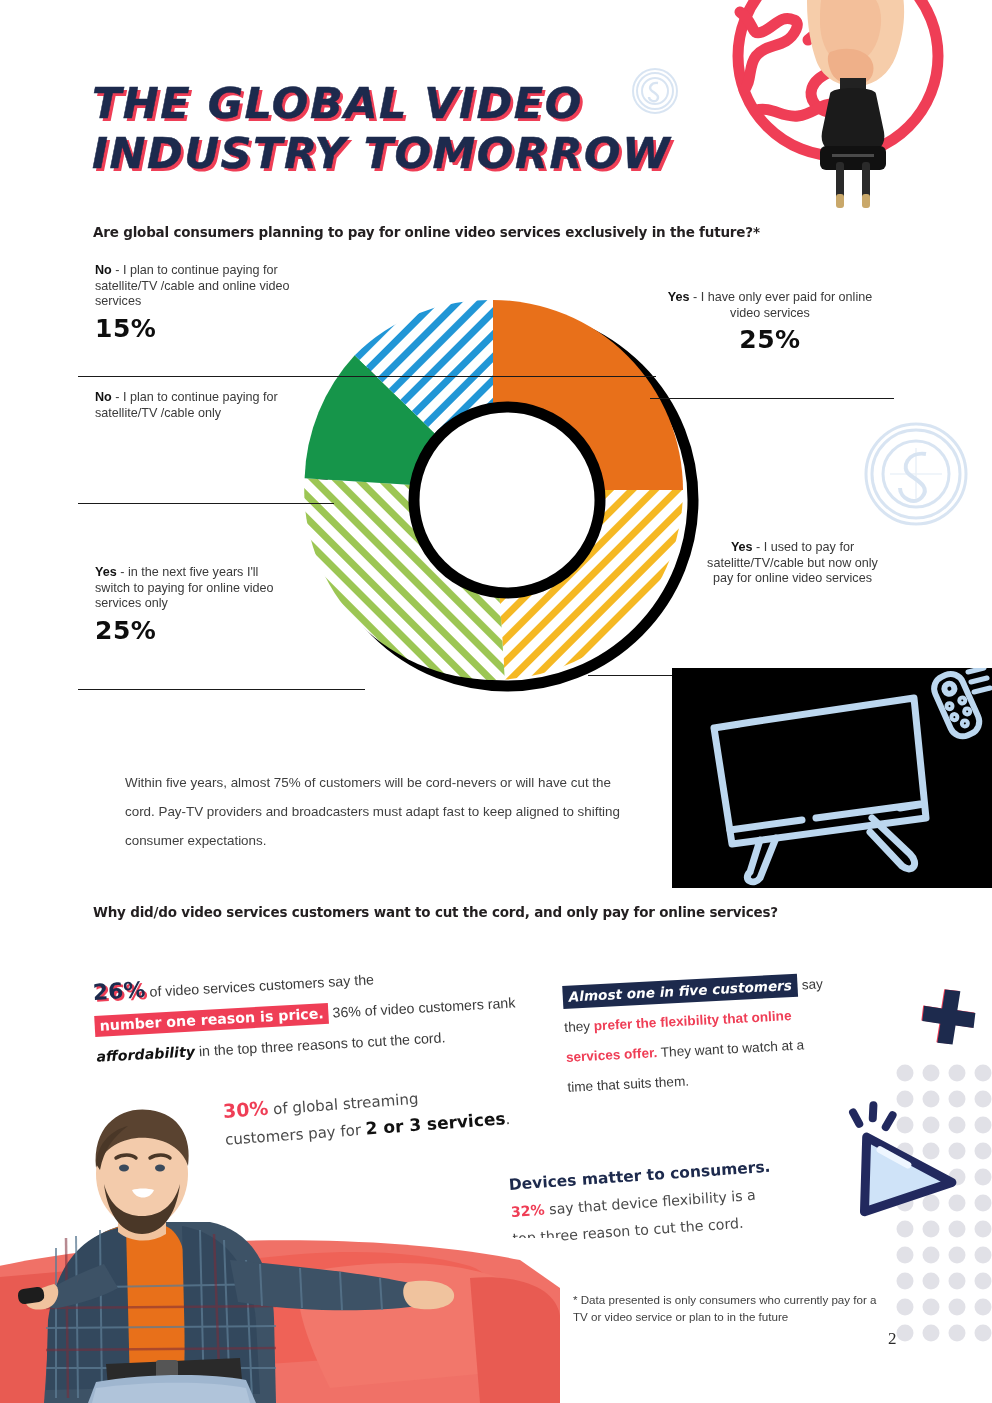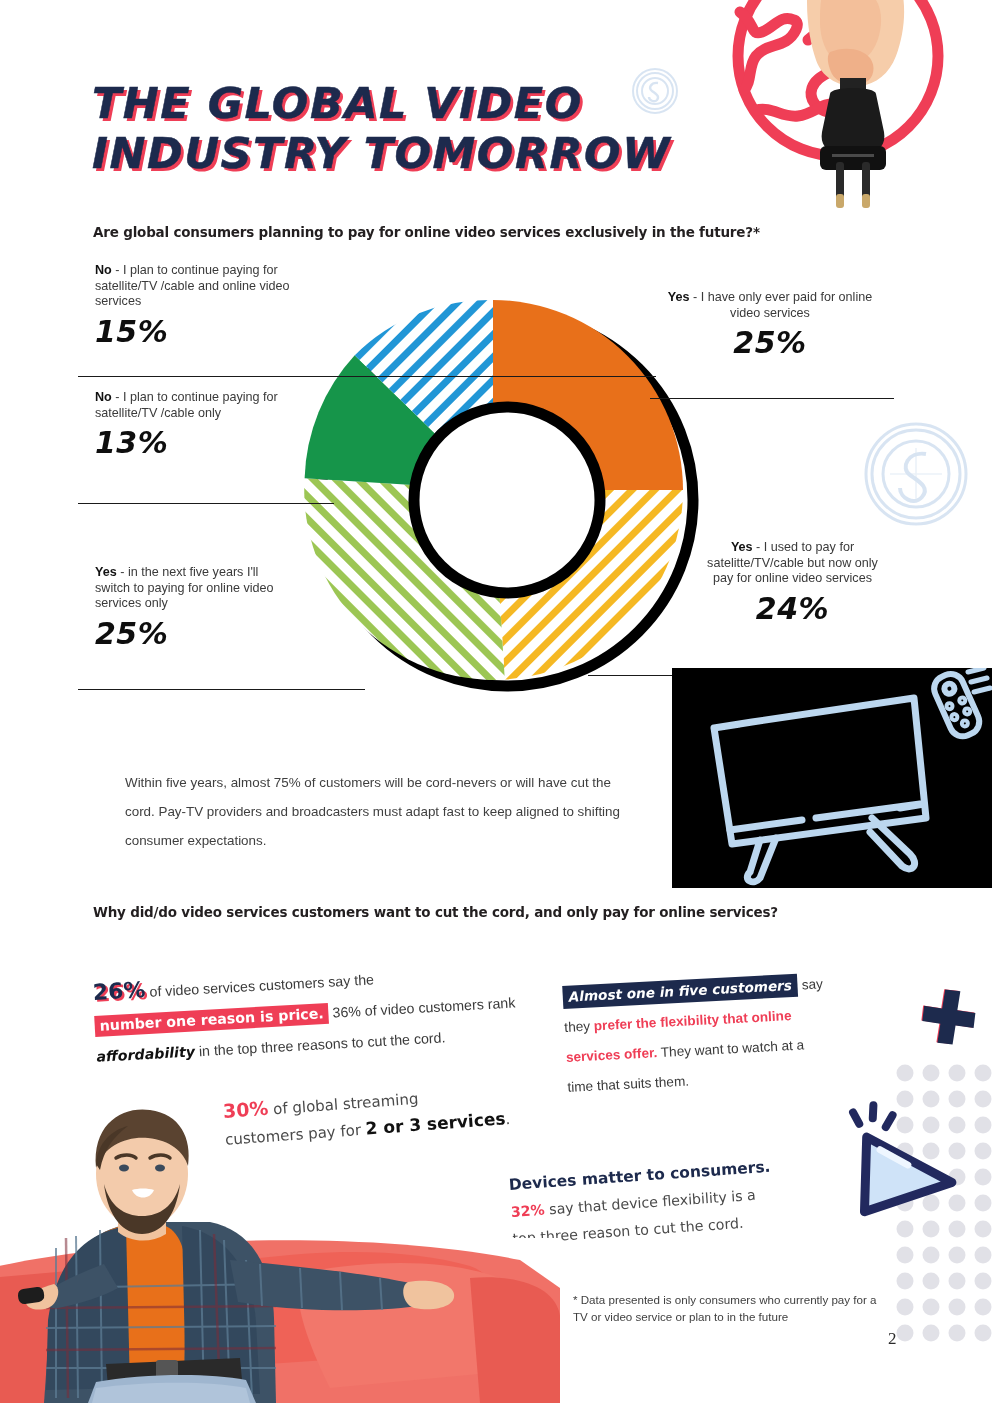--- a/index.html
+++ b/index.html
@@ -39,21 +39,21 @@
 
   
   .lbl{position:absolute;}
   .lbl .desc{
     font-size:12.6px;line-height:15.5px;color:#3a3a3a;
     font-family:"Liberation Sans", sans-serif;
   }
   .lbl .desc b{color:#111;font-weight:bold;}
   .lbl .pct{
     font-family:"DejaVu Sans", sans-serif;
-    font-weight:bold;font-style:italic;font-size:30px;
+    font-weight:bold;font-size:25px;
     color:#0e0e0e;letter-spacing:0.5px;margin-top:4px;
   }
   .lbl.left{text-align:left;}
   .lbl.right{text-align:center;}
   .rule{position:absolute;height:0;border-top:1px solid #1a1a1a;}
 
   #lbl-no-both{left:95px;top:263px;width:215px;}
   #lbl-no-cable{left:95px;top:390px;width:200px;}
   #lbl-yes-five{left:95px;top:565px;width:195px;}
   #lbl-yes-only{left:660px;top:290px;width:220px;}
@@ -208,36 +208,34 @@
 <div class="abs rule" id="rule4"></div>
 <div class="abs rule" id="rule5"></div>
 
 <div class="lbl left abs" id="lbl-no-both">
   <div class="desc"><b>No</b><span> - I plan to continue paying for satellite/TV /cable and online video services</span></div>
   <div class="pct">15%</div>
 </div>
 
 <div class="lbl left abs" id="lbl-no-cable">
   <div class="desc"><b>No</b><span> - I plan to continue paying for satellite/TV /cable only</span></div>
-  <div class="pct">13%</div>
 </div>
 
 <div class="lbl left abs" id="lbl-yes-five">
   <div class="desc"><b>Yes</b><span> - in the next five years I'll switch to paying for online video services only</span></div>
   <div class="pct">25%</div>
 </div>
 
 <div class="lbl right abs" id="lbl-yes-only">
   <div class="desc"><b>Yes</b><span> - I have only ever paid for online video services</span></div>
   <div class="pct">25%</div>
 </div>
 
 <div class="lbl right abs" id="lbl-yes-used">
   <div class="desc"><b>Yes</b><span> - I used to pay for satelitte/TV/cable but now only pay for online video services</span></div>
-  <div class="pct">24%</div>
 </div>
 
 <div class="abs" id="seal-big">
   <svg width="112" height="112" viewBox="0 0 112 112" xmlns="http://www.w3.org/2000/svg">
     <g fill="none" stroke="#b9cfe8" stroke-width="3">
       <circle cx="56" cy="56" r="50"></circle>
         <circle cx="56" cy="56" r="44"></circle>
         <circle cx="56" cy="56" r="33"></circle>
       <path d="M66 36 C48 33 40 50 50 57 C60 64 70 70 62 79 C54 88 40 80 40 70" stroke-width="4"></path>
       <path d="M56 30 L56 82 M30 56 L82 56" stroke-width="1.6" opacity=".5"></path>

